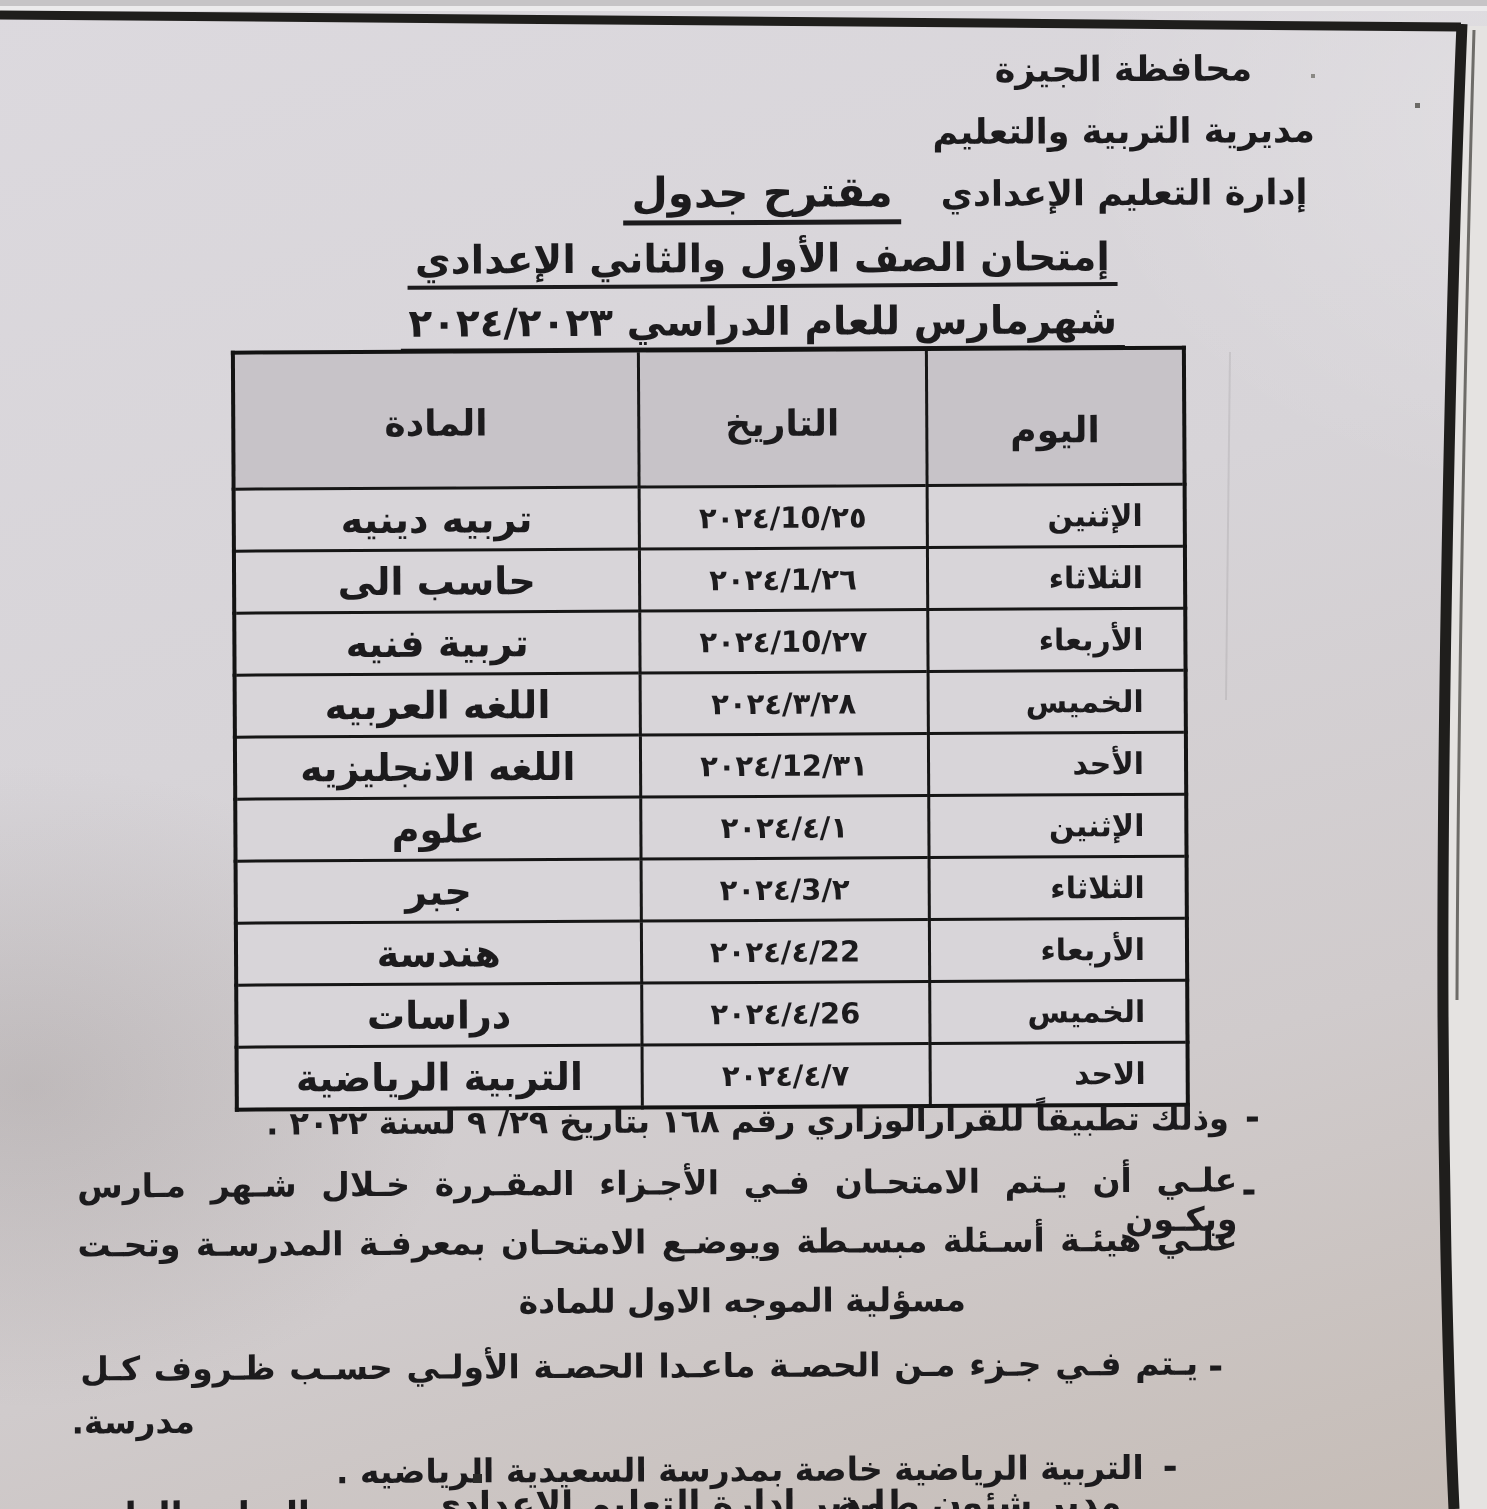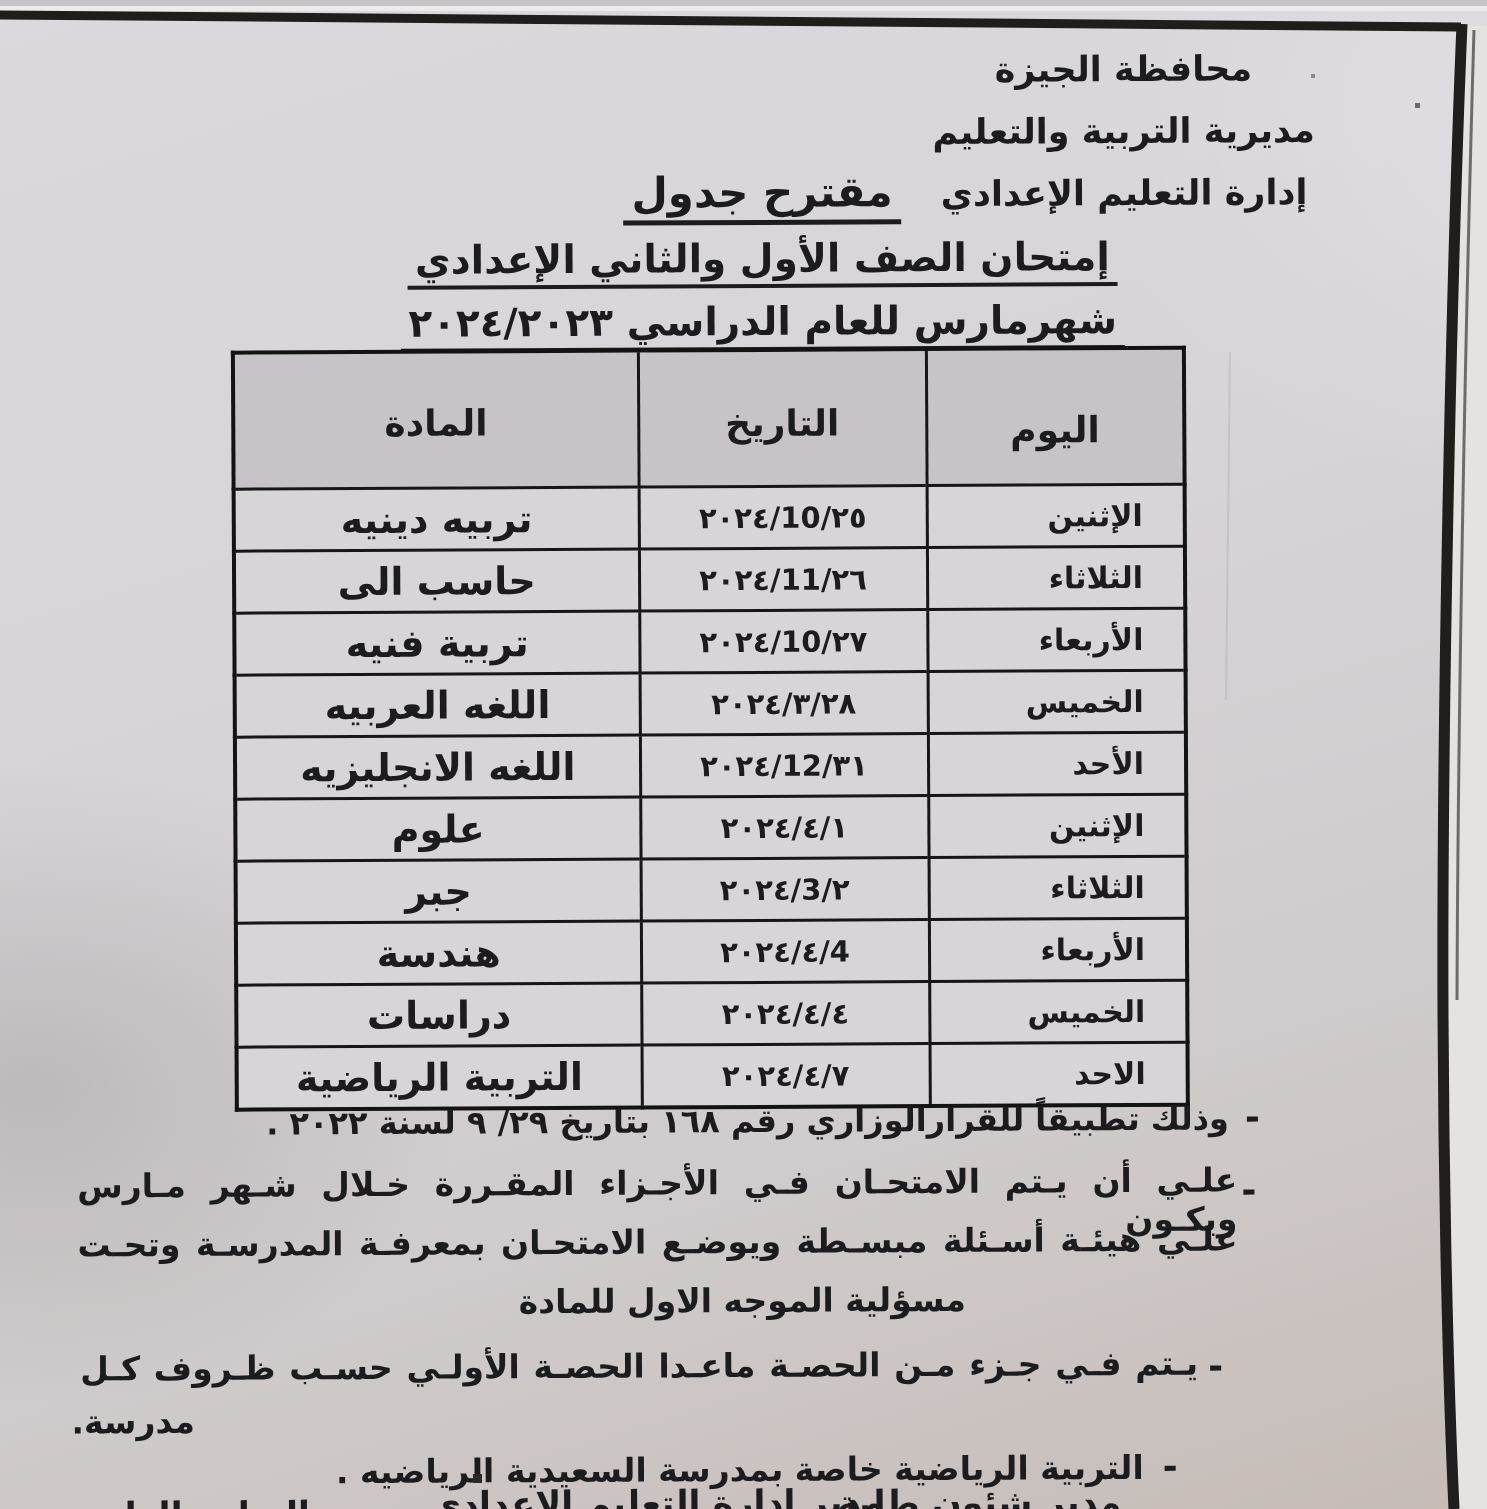--- a/index.html
+++ b/index.html
@@ -93,21 +93,21 @@
       </tr>
     </thead>
     <tbody>
         <tr>
           <td class="day">الإثنين</td>
           <td class="date"><span class="num">٢٠٢٤/10/٢٥</span></td>
           <td class="subj">تربيه دينيه</td>
         </tr>
         <tr>
           <td class="day">الثلاثاء</td>
-          <td class="date"><span class="num">٢٠٢٤/11/٢٦</span></td>
+          <td class="date"><span class="num">٢٠٢٤/1/٢٦</span></td>
           <td class="subj">حاسب الى</td>
         </tr>
         <tr>
           <td class="day">الأربعاء</td>
           <td class="date"><span class="num">٢٠٢٤/10/٢٧</span></td>
           <td class="subj">تربية فنيه</td>
         </tr>
         <tr>
           <td class="day">الخميس</td>
           <td class="date"><span class="num">٢٠٢٤/٣/٢٨</span></td>
@@ -123,26 +123,26 @@
           <td class="date"><span class="num">٢٠٢٤/٤/١</span></td>
           <td class="subj">علوم</td>
         </tr>
         <tr>
           <td class="day">الثلاثاء</td>
           <td class="date"><span class="num">٢٠٢٤/3/٢</span></td>
           <td class="subj">جبر</td>
         </tr>
         <tr>
           <td class="day">الأربعاء</td>
-          <td class="date"><span class="num">٢٠٢٤/٤/4</span></td>
+          <td class="date"><span class="num">٢٠٢٤/٤/22</span></td>
           <td class="subj">هندسة</td>
         </tr>
         <tr>
           <td class="day">الخميس</td>
-          <td class="date"><span class="num">٢٠٢٤/٤/٤</span></td>
+          <td class="date"><span class="num">٢٠٢٤/٤/26</span></td>
           <td class="subj">دراسات</td>
         </tr>
         <tr>
           <td class="day">الاحد</td>
           <td class="date"><span class="num">٢٠٢٤/٤/٧</span></td>
           <td class="subj">التربية الرياضية</td>
         </tr>
       </tbody>
   </table>
 

